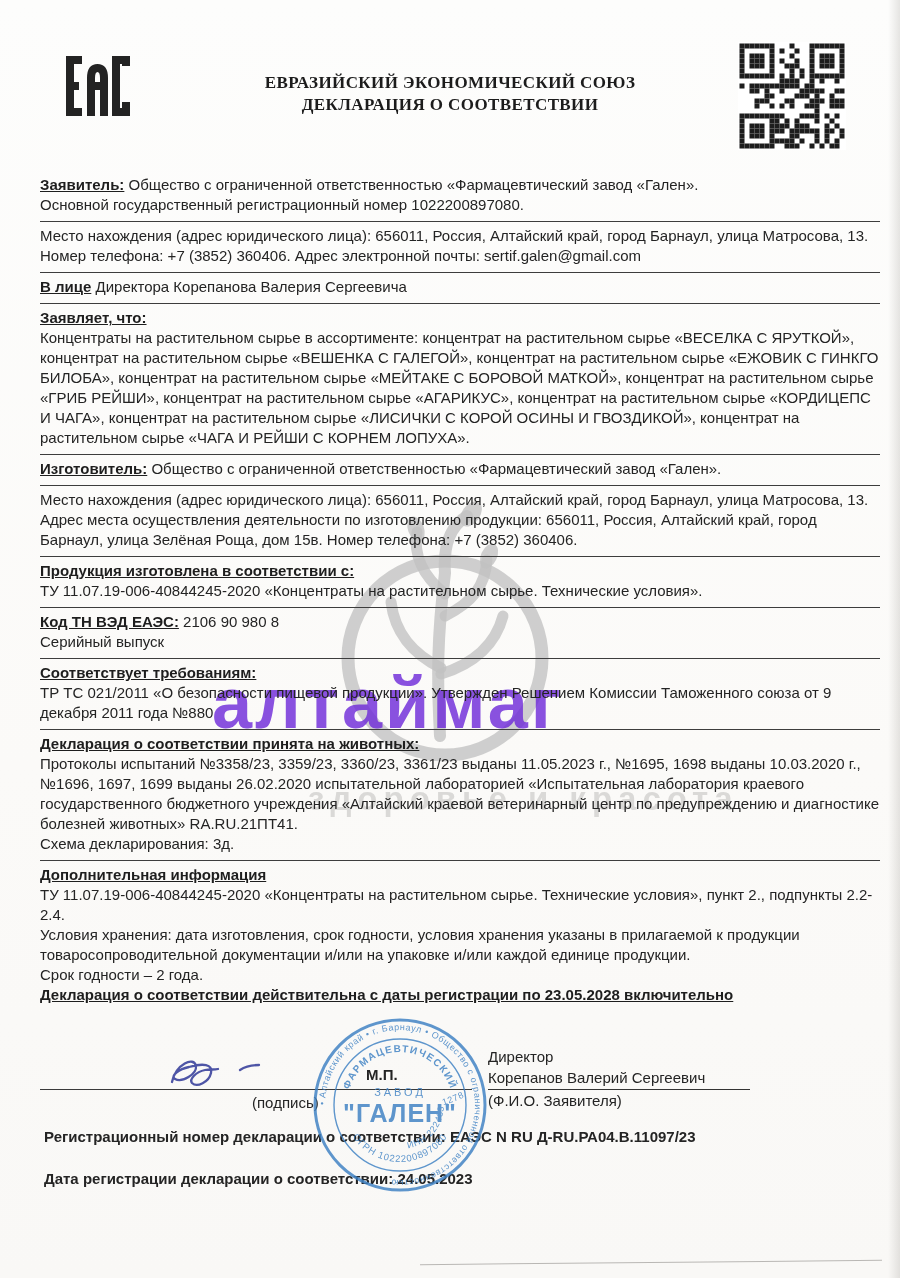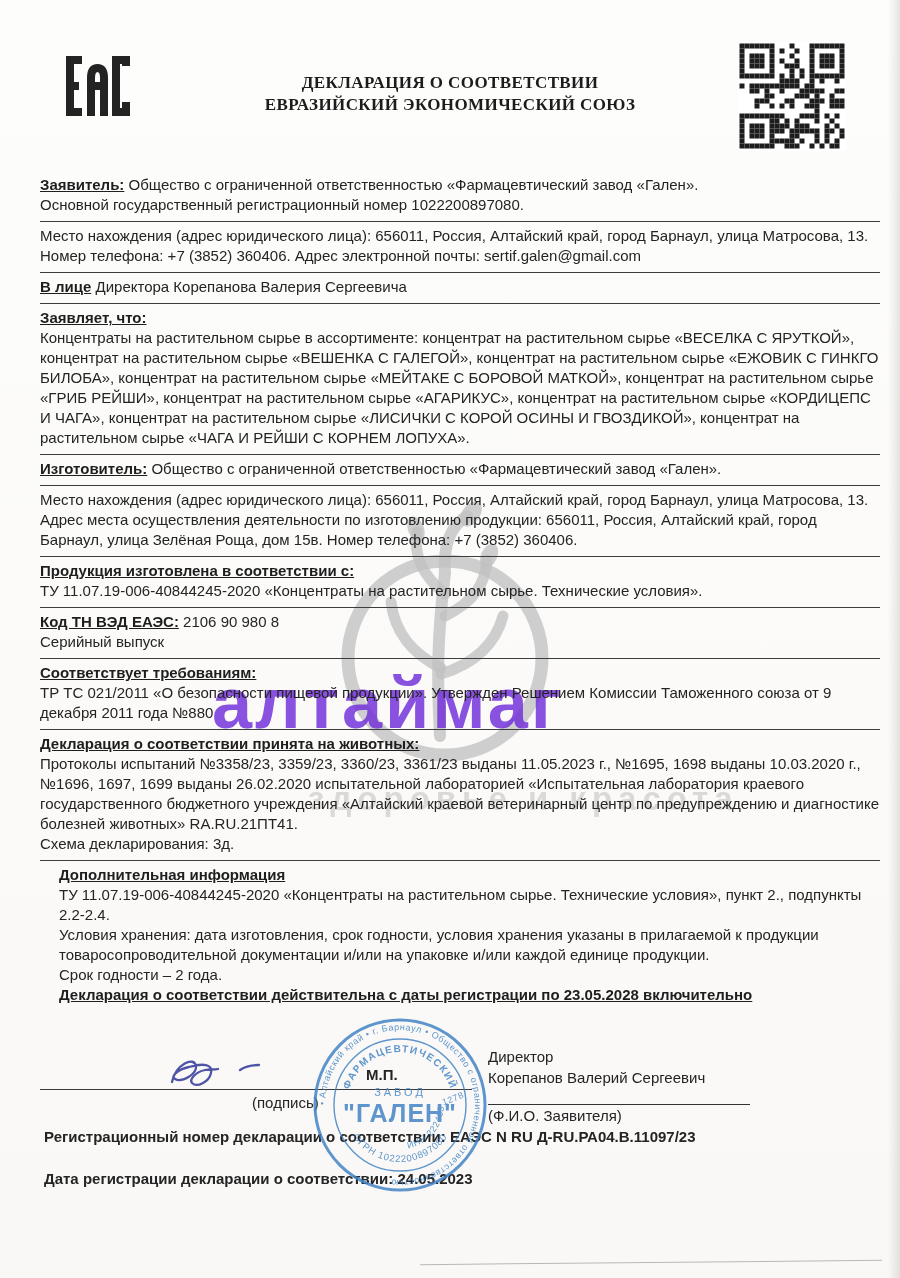--- a/index.html
+++ b/index.html
@@ -16,30 +16,30 @@
   
   .wm{position:absolute;z-index:1;pointer-events:none;}
   .wm-brand{left:212px;top:662px;font-size:72px;font-weight:700;color:#6d28d9;
             opacity:.8;letter-spacing:3px;}
   .wm-tagline{left:308px;top:780px;font-size:33px;font-weight:700;color:#d7d6d4;
               opacity:.9;letter-spacing:6px;}
   
   .doc{position:absolute;left:40px;top:171px;width:840px;z-index:2;
        font-size:15px;line-height:20px;}
   .sec{padding:4px 0 6px 0;border-bottom:1.6px solid #3d3d3d;}
-  .sec.last{border-bottom:none;margin-left:19px;}
+  .sec.last{border-bottom:none;}
   .sec p{margin:0;}
   b{font-weight:700;color:#1e1e1e;text-decoration:underline;}
   
   .sigline{position:absolute;left:40px;top:1089px;width:432px;border-top:1.6px solid #3a3a3a;z-index:2;}
   .sig-caption{position:absolute;left:252px;top:1094px;font-size:15px;z-index:2;}
   .mp{position:absolute;left:366px;top:1066px;font-size:15px;font-weight:700;z-index:2;}
   .director{position:absolute;left:488px;top:1046px;width:262px;text-align:left;
             font-size:15px;line-height:21px;z-index:2;}
-  .director .name{border-bottom:1.6px solid #333;padding-bottom:16px;}
+  .director .name{border-bottom:1.6px solid #333;padding-bottom:1px;}
   .regline{position:absolute;left:44px;font-size:15px;font-weight:700;z-index:2;}
   .reg-number{top:1128px;}
   .reg-date{top:1170px;}
   
   .stamp{position:absolute;left:311px;top:1016px;z-index:3;opacity:.83;}
   .signature{position:absolute;left:158px;top:1046px;z-index:3;}
   .artifact-diag{position:absolute;left:420px;top:1262px;width:462px;height:0;
                  border-top:1.6px solid #b9b7b4;transform:rotate(-.55deg);z-index:4;}
   .edge-shadow{position:absolute;right:0;top:0;width:12px;height:100%;z-index:4;
                background:linear-gradient(90deg,rgba(0,0,0,0) 0%,rgba(120,115,108,.18) 100%);}
@@ -66,22 +66,22 @@
   <div class="wm wm-tagline">здоровье и красота</div>
 
   <svg class="eac" width="64" height="60" viewBox="0 0 64 60">
     <g fill="#232323">
       <path d="M0,0 h16 v8 h-16 z M0,0 h8 v60 h-8 z M0,26 h13 v8 h-13 z M0,52 h16 v8 h-16 z"></path>
       <path d="M21,60 V22 q0,-14 10.5,-14 q10.5,0 10.5,14 V60 h-8 V22 q0,-6 -2.5,-6 q-2.5,0 -2.5,6 V60 z M25,26 h12 v8 h-12 z"></path>
       <path d="M46,0 h8 v60 h-8 z M46,0 h18 v8 h-10 v6 h-8 z M46,52 h18 v8 h-18 z M56,46 h8 v10 h-8 z M56,0 h8 v10 h-8 z"></path>
     </g>
   </svg>
   <div class="title">
+    <div>ЕВРАЗИЙСКИЙ ЭКОНОМИЧЕСКИЙ СОЮЗ</div>
     <div>ДЕКЛАРАЦИЯ О СООТВЕТСТВИИ</div>
-    <div>ЕВРАЗИЙСКИЙ ЭКОНОМИЧЕСКИЙ СОЮЗ</div>
   </div>
   <svg class="qr" width="108" height="108" viewBox="0 0 108 108">
     <rect x="0" y="0" width="108" height="108" fill="#ffffff"></rect>
     <g id="qr-mods" fill="#1d1d1d">
         <rect x="1.5" y="1.5" width="5" height="5"></rect>
         <rect x="6.5" y="1.5" width="5" height="5"></rect>
         <rect x="11.5" y="1.5" width="5" height="5"></rect>
         <rect x="16.5" y="1.5" width="5" height="5"></rect>
         <rect x="21.5" y="1.5" width="5" height="5"></rect>
         <rect x="26.5" y="1.5" width="5" height="5"></rect>

